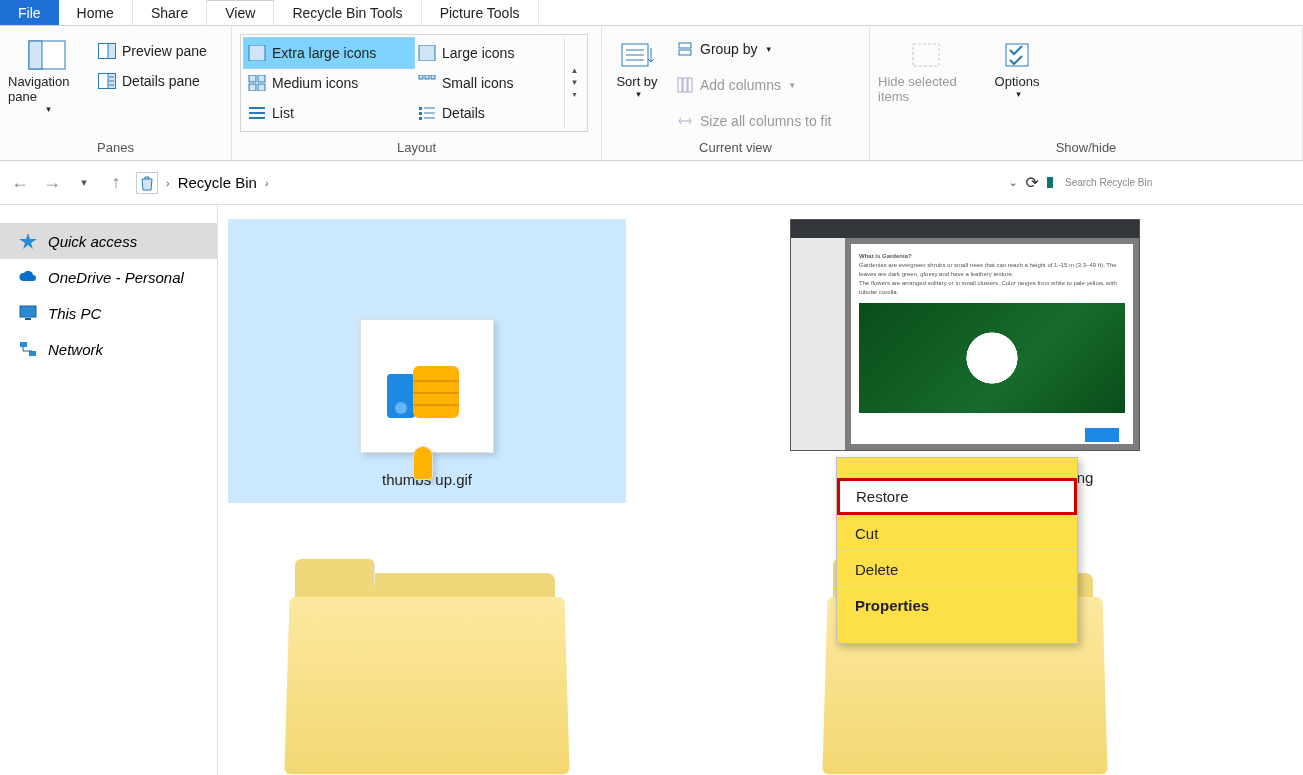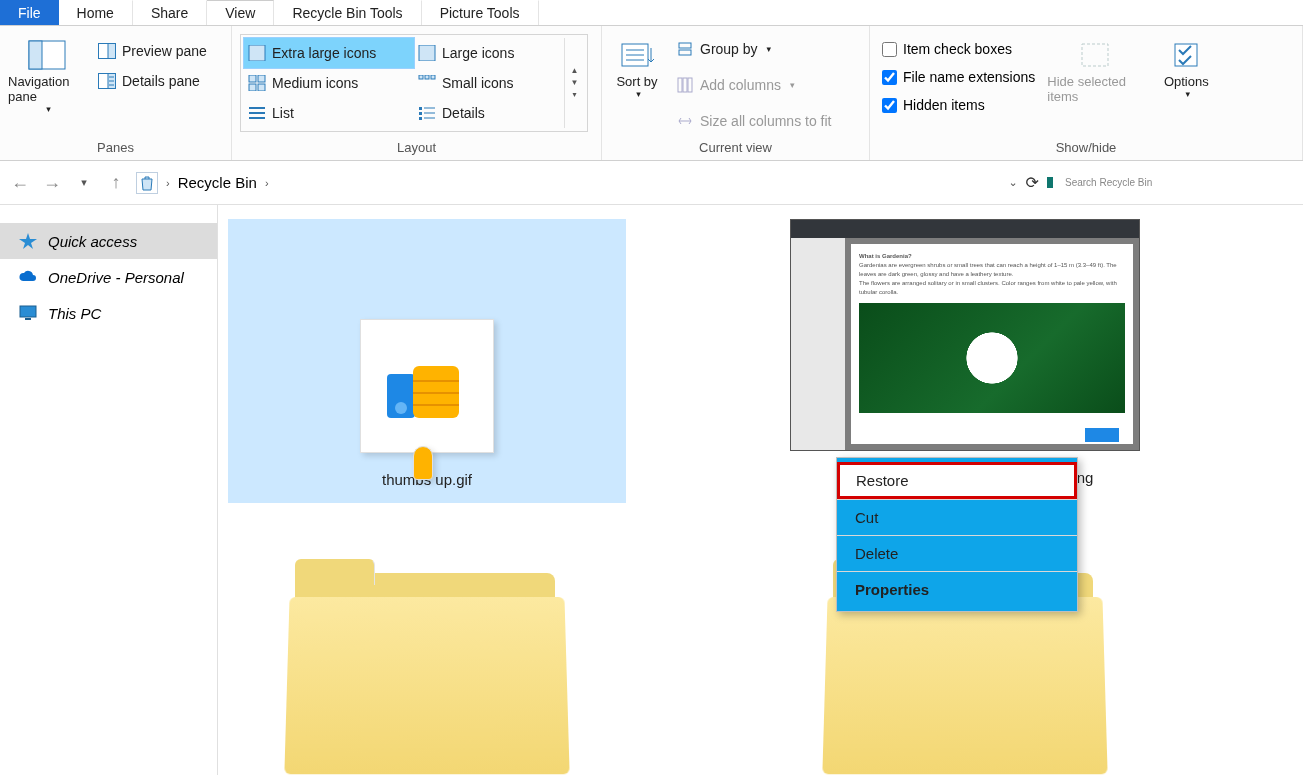--- a/index.html
+++ b/index.html
@@ -74,21 +74,21 @@
 .shot .btn{position:absolute;right:20px;bottom:8px;width:34px;height:14px;background:#1e88e5;}
 
 
 .folder-item{width:398px;display:flex;flex-direction:column;align-items:center;}
 .folder{width:280px;height:200px;position:relative;margin-top:30px;}
 .folder .back{position:absolute;left:8px;top:0;width:260px;height:180px;background:#f0d87a;border-radius:8px;}
 .folder .tab{position:absolute;left:8px;top:-14px;width:80px;height:26px;background:#f0d87a;border-radius:6px 6px 0 0;padding:0;}
 .folder .front{position:absolute;left:0;top:22px;width:280px;height:178px;background:linear-gradient(#fce9a0,#f3d773);border-radius:6px;transform:perspective(500px) rotateX(6deg);}
 
 
-.ctxmenu { position:absolute; left:618px; top:252px; width:242px; background:#0ea5e9; border:1px solid #bfbfbf; box-shadow:3px 3px 8px rgba(0,0,0,.25); padding:4px 0;}
+.ctxmenu { position:absolute; left:618px; top:252px; width:242px; background:#fde047; border:1px solid #bfbfbf; box-shadow:3px 3px 8px rgba(0,0,0,.25); padding:20px 0;}
 .ctx-item { padding:9px 18px; font-size:15px; color:#222; cursor:pointer; border-top:1px solid #d8d8d8; }
 .ctx-item:first-child{border-top:none;}
 .ctx-item.hl{border:3px solid #d40000; padding:7px 16px; background:#fff;}
 .ctx-item.bold{font-weight:700;}
 
 .drop-caret{font-size:9px;margin-left:3px;}
 </style>
 </head>
 <body>
 
@@ -234,34 +234,20 @@
             </svg>
             <span>Size all columns to fit</span>
           </div>
       </div>
     </div>
     <div class="group-label">Current view</div>
   </div>
 
   <div class="group" style="flex:1">
     <div class="group-body">
-      <div style="display:flex;flex-direction:column;gap:6px;margin-top:4px">
-        <label class="checkbox-row">
-            <input type="checkbox" style="">
-            <span>Item check boxes</span>
-          </label>
-        <label class="checkbox-row">
-            <input type="checkbox" checked="" style="">
-            <span>File name extensions</span>
-          </label>
-        <label class="checkbox-row">
-            <input type="checkbox" checked="" style="">
-            <span>Hidden items</span>
-          </label>
-      </div>
       <div class="bigbtn" style="width:96px;color:#999">
         <svg class="bigicon" viewBox="0 0 38 30">
             <rect x="6" y="4" width="26" height="22" fill="none" stroke="#bcc" stroke-dasharray="3 2"></rect>
           </svg>
         <span>Hide selected items</span>
       </div>
       <div class="bigbtn" style="width:70px">
         <svg class="bigicon" viewBox="0 0 38 30">
             <rect x="8" y="4" width="22" height="22" fill="#fff" stroke="#2a7ab8"></rect>
             <path d="M12 10 l4 4 l8 -8" stroke="#2a7ab8" fill="none" stroke-width="2"></path>
@@ -308,20 +294,28 @@
         </svg>
       <span>OneDrive - Personal</span>
     </div>
     <div class="side-item">
       <svg class="side-icon" viewBox="0 0 20 18">
           <rect x="2" y="2" width="16" height="11" fill="#2a8dd4" stroke="#1b5e8f"></rect>
           <rect x="7" y="14" width="6" height="2" fill="#1b5e8f"></rect>
         </svg>
       <span>This PC</span>
     </div>
+    <div class="side-item">
+      <svg class="side-icon" viewBox="0 0 20 18">
+          <rect x="2" y="2" width="7" height="5" fill="#2a8dd4"></rect>
+          <rect x="11" y="11" width="7" height="5" fill="#2a8dd4"></rect>
+          <path d="M5 7 v4 h9" stroke="#1b5e8f" fill="none"></path>
+        </svg>
+      <span>Network</span>
+    </div>
   </div>
 
   <div class="content">
 
     <div class="file-item sel" style="height:284px">
       <div class="thumb">
         <div class="thumbsup">
           <div class="palm"></div>
             <div class="dot"></div>
             <div class="hand"></div>

